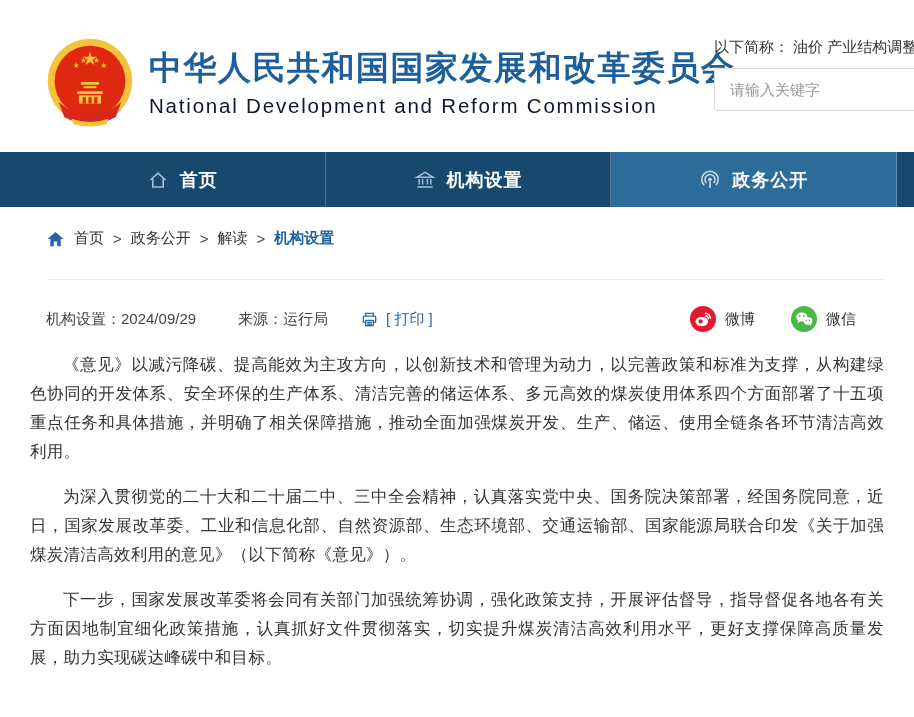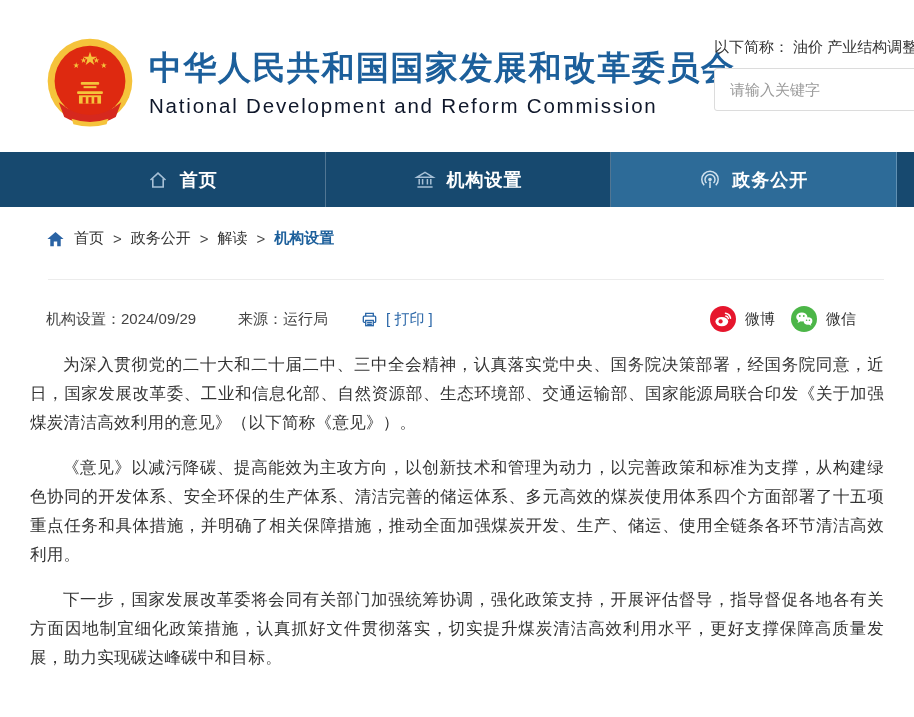--- a/index.html
+++ b/index.html
@@ -38,21 +38,21 @@
   .crumb { cursor:pointer; }
   .crumb.current { color:#1C5F9B; font-weight:bold; }
   
   .content { padding:0 30px; }
   .article-title { font-size:22px; font-weight:bold; color:#333; margin:30px 0 0 2px; letter-spacing:0.5px; }
   .divider { border-top:1px solid #ECECEC; margin:31px 0 0 18px; }
   .meta-row { display:flex; align-items:center; margin:26px 0 0 16px; font-size:15px; color:#444; }
   .meta-item { white-space:nowrap; }
   .meta-src { margin-left:42px; }
   .print-btn { display:flex; align-items:center; gap:7px; margin-left:32px; color:#2B67A8; cursor:pointer;text-align:center; }
-  .share { margin-left:auto; margin-right:28px; display:flex; align-items:center; gap:16px; }
+  .share { margin-left:auto; margin-right:28px; display:flex; align-items:center; gap:36px; }
   .share-item { display:flex; align-items:center; gap:9px; color:#333; cursor:pointer; font-size:15px; }
   .share-icon { width:26px; height:26px; display:block; }
   .article-body { margin-top:18px; }
   .article-body p {
     font-size:16.5px; color:#333; line-height:29px; text-align:justify;
     text-indent:2em; margin:16px 0 0 0; letter-spacing:0.3px;
   }
 </style>
 </head>
 <body>
@@ -184,19 +184,19 @@
             <path d="M19.5 17.8 L20.4 19.8 L17.8 18.6 Z" fill="#fff"></path>
             <circle cx="15.6" cy="14.3" r="0.8" fill="#4CB648"></circle>
             <circle cx="18.4" cy="14.3" r="0.8" fill="#4CB648"></circle>
           </svg>
           <span>微信</span>
         </span>
       </span>
     </div>
 
     <article class="article-body">
+      <p>《意见》以减污降碳、提高能效为主攻方向，以创新技术和管理为动力，以完善政策和标准为支撑，从构建绿色协同的开发体系、安全环保的生产体系、清洁完善的储运体系、多元高效的煤炭使用体系四个方面部署了十五项重点任务和具体措施，并明确了相关保障措施，推动全面加强煤炭开发、生产、储运、使用全链条各环节清洁高效利用。</p>
       <p>为深入贯彻党的二十大和二十届二中、三中全会精神，认真落实党中央、国务院决策部署，经国务院同意，近日，国家发展改革委、工业和信息化部、自然资源部、生态环境部、交通运输部、国家能源局联合印发《关于加强煤炭清洁高效利用的意见》（以下简称《意见》）。</p>
-      <p>《意见》以减污降碳、提高能效为主攻方向，以创新技术和管理为动力，以完善政策和标准为支撑，从构建绿色协同的开发体系、安全环保的生产体系、清洁完善的储运体系、多元高效的煤炭使用体系四个方面部署了十五项重点任务和具体措施，并明确了相关保障措施，推动全面加强煤炭开发、生产、储运、使用全链条各环节清洁高效利用。</p>
       <p>下一步，国家发展改革委将会同有关部门加强统筹协调，强化政策支持，开展评估督导，指导督促各地各有关方面因地制宜细化政策措施，认真抓好文件贯彻落实，切实提升煤炭清洁高效利用水平，更好支撑保障高质量发展，助力实现碳达峰碳中和目标。</p>
     </article>
   </main>
 
 </div>
 
 </body></html>

